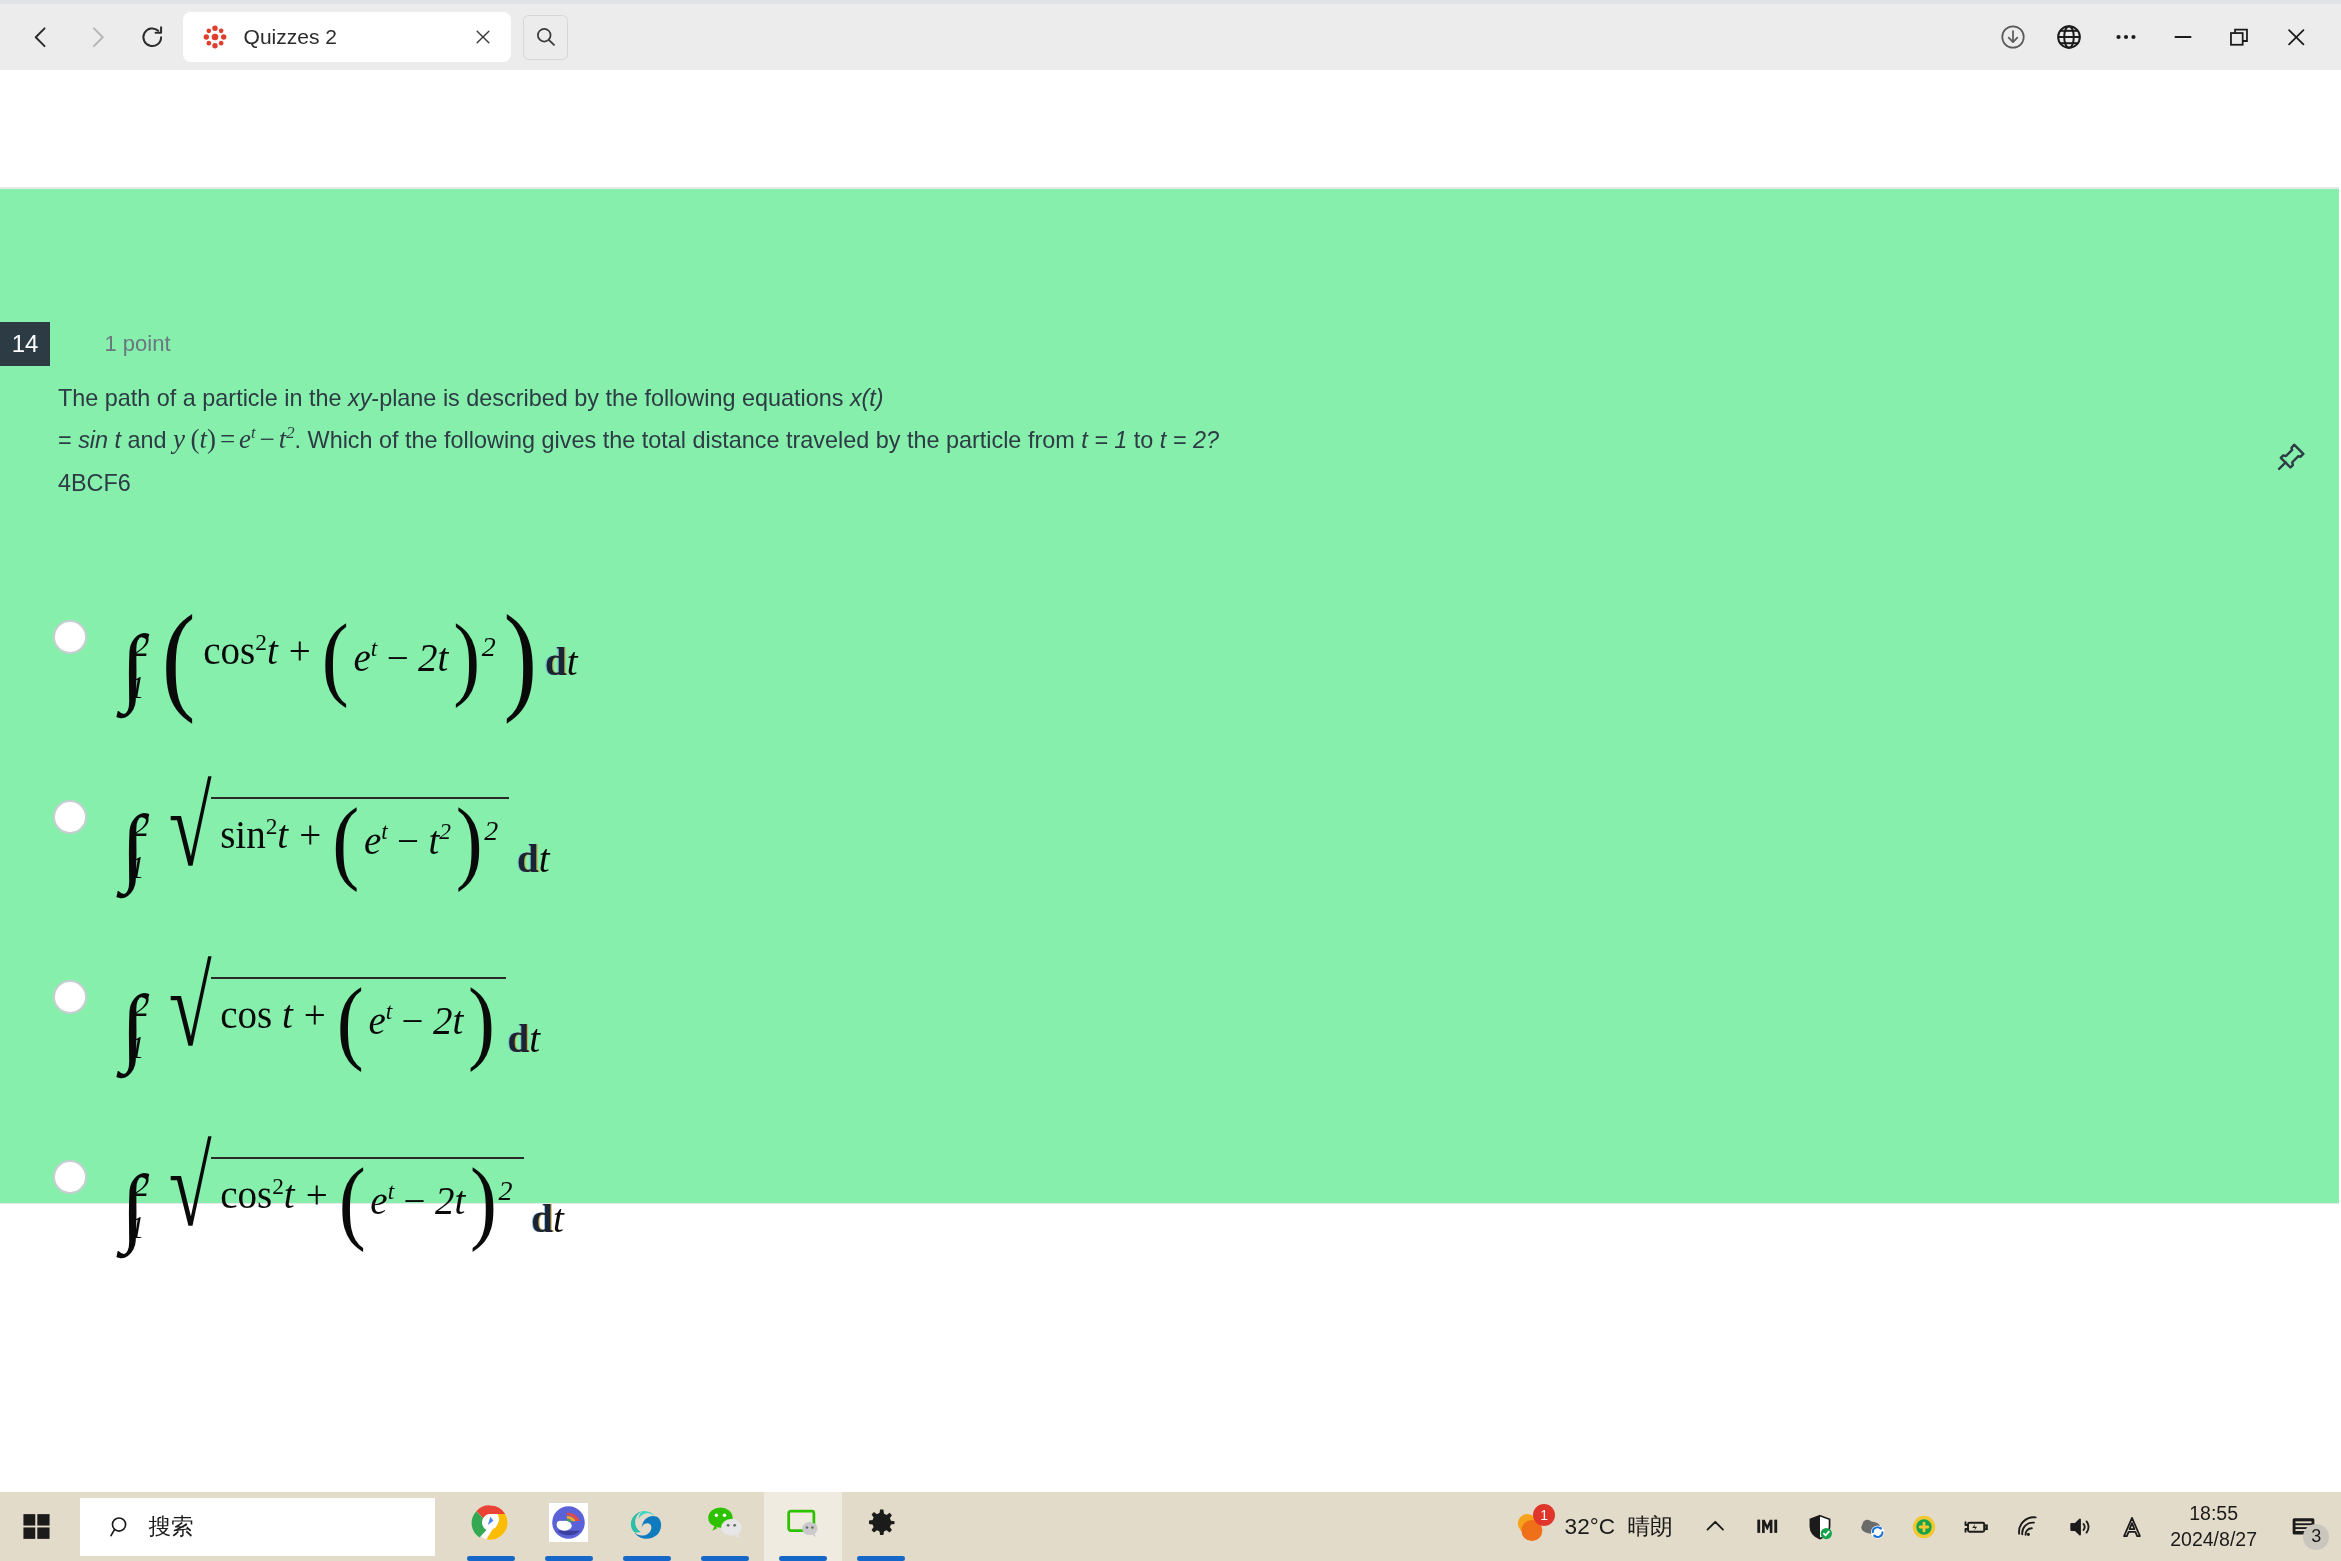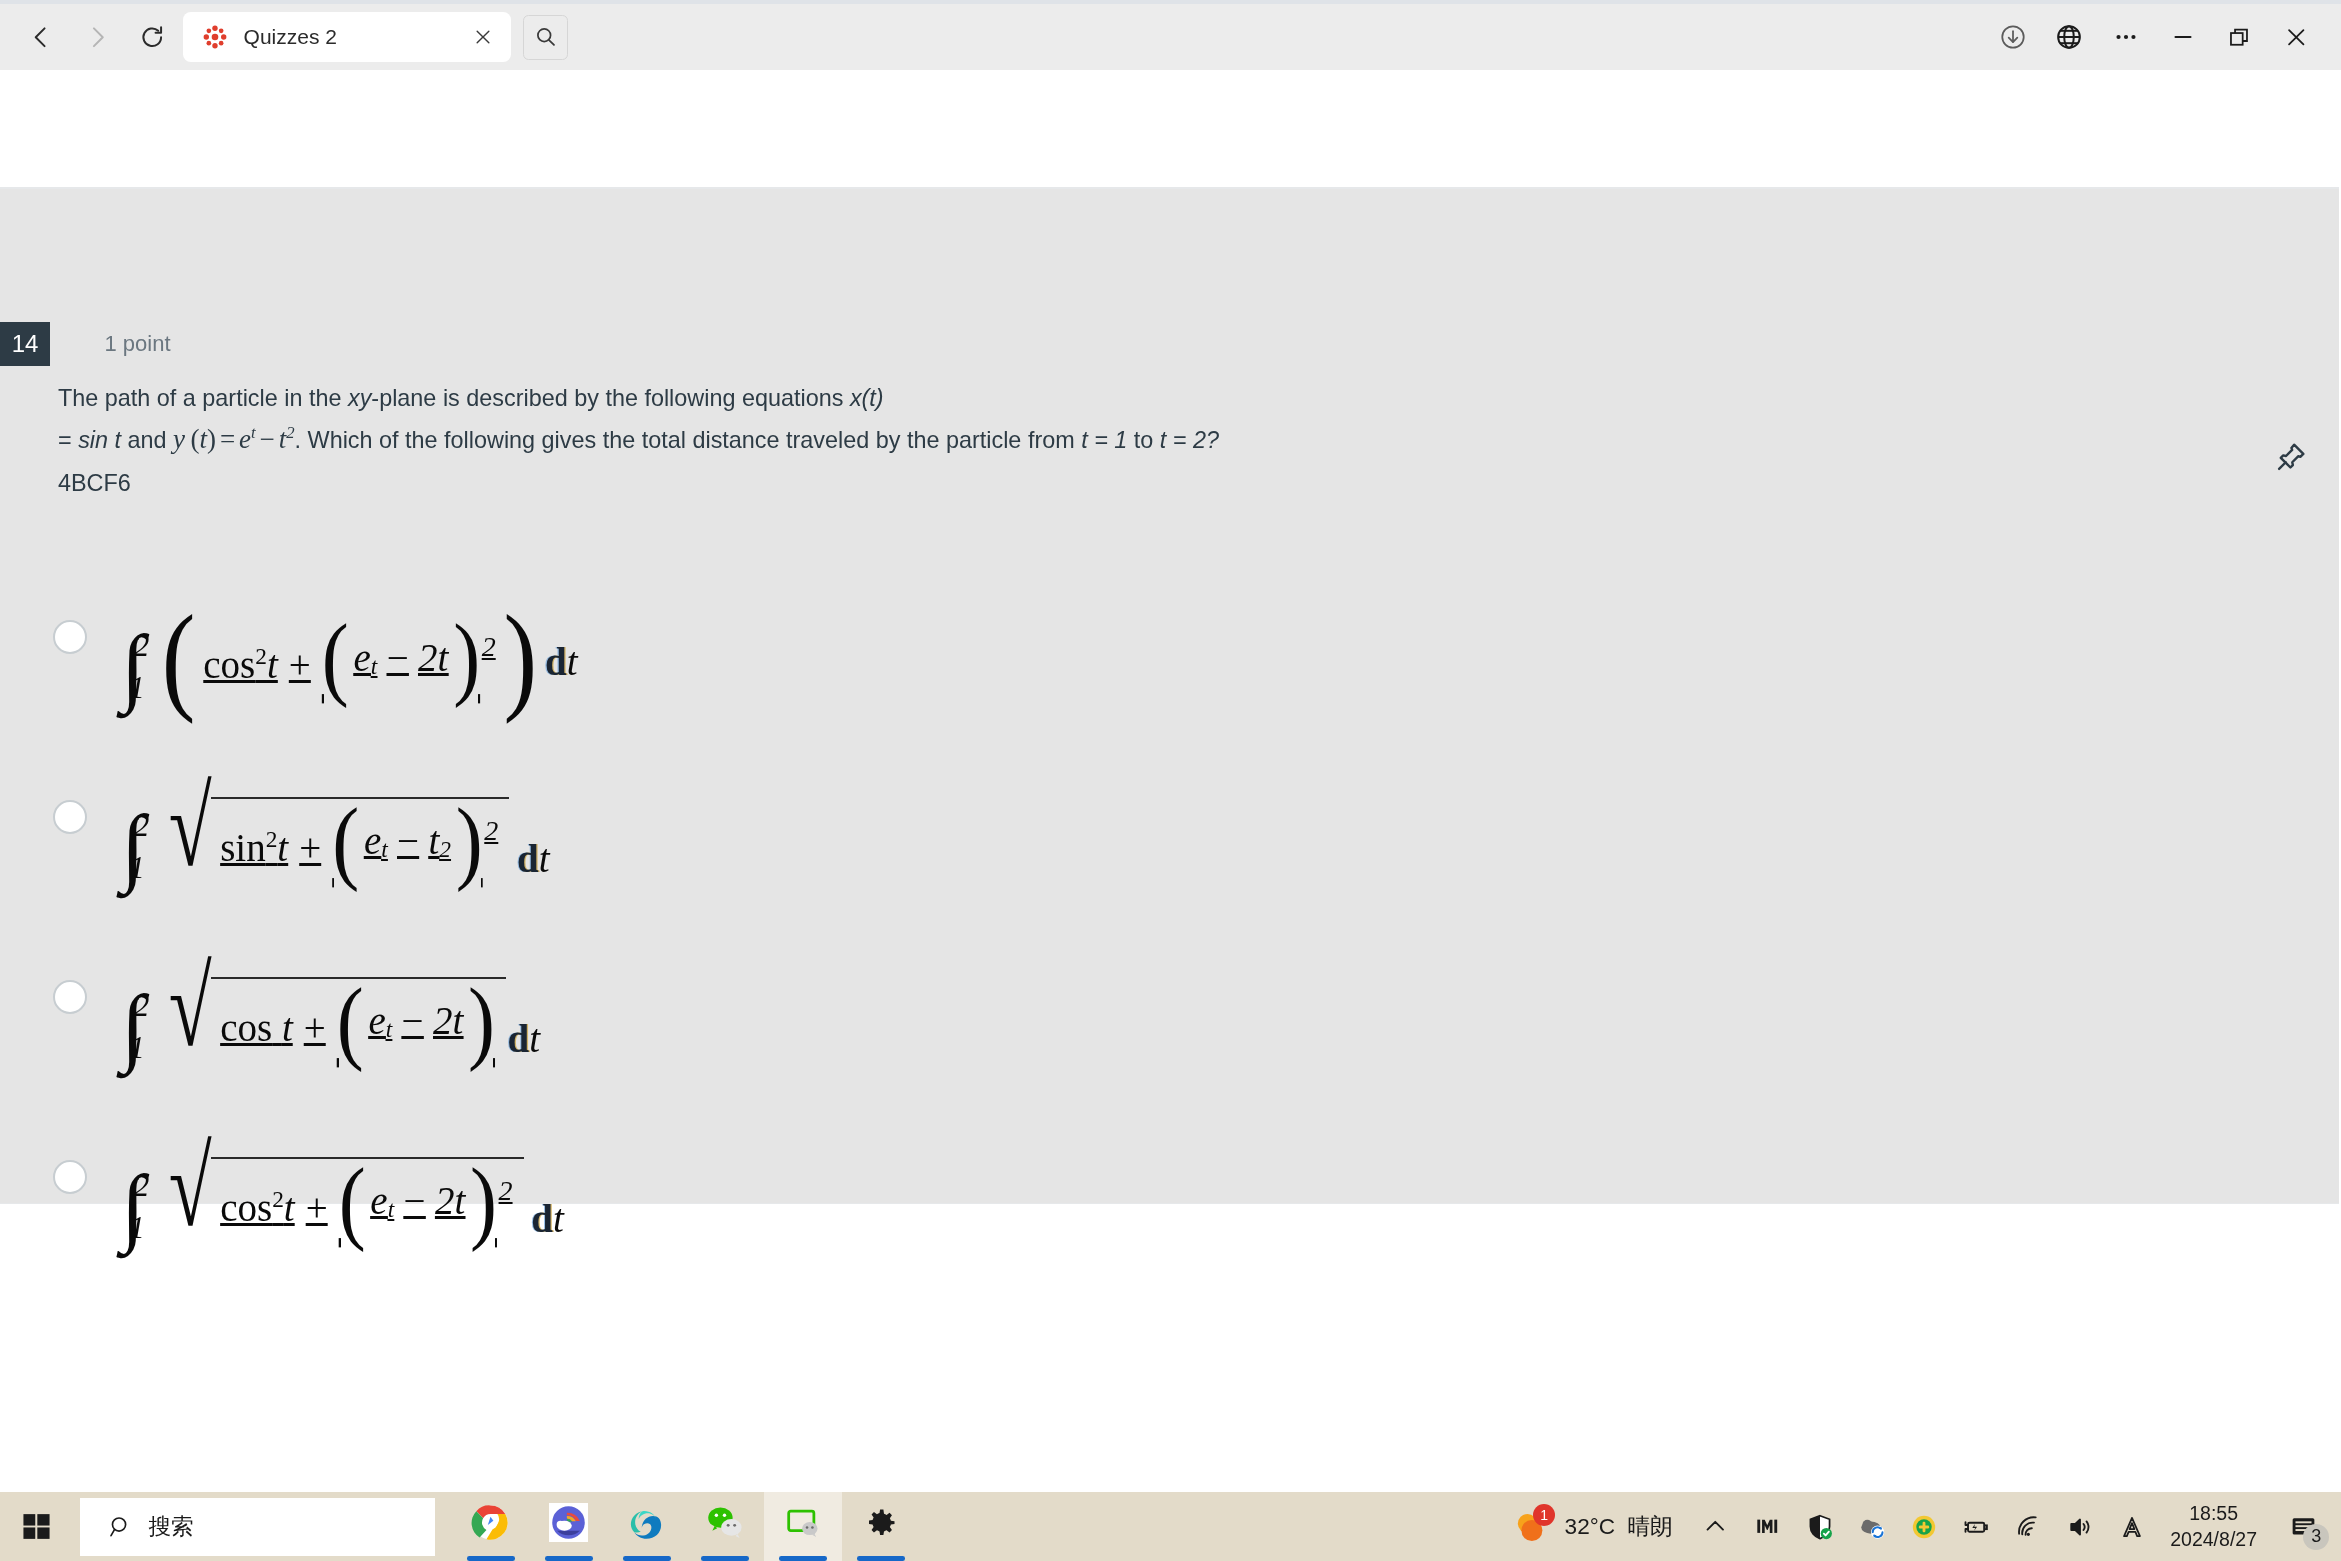--- a/index.html
+++ b/index.html
@@ -99,21 +99,21 @@
     height: 1.6px;
     background: #e6e8ea;
   }
 
   
   .question-card {
     position: absolute;
     top: 119px; left: 0;
     width: 2339px;
     height: 1015px;
-    background: #e5e5e5;
+    background: #86efac;
     border-bottom: 1.6px solid #e6e8ea;
   }
   .q-header {
     position: absolute;
     top: 133px; left: 0;
     display: flex;
     align-items: stretch;
   }
   .q-number {
     width: 50px;
@@ -251,24 +251,23 @@
   }
   .sqrt-body {
     border-top: 2.3px solid #2a2a2a;
     padding: 6.2px 11px 0 9.4px;
     display: flex;
     align-items: center;
   }
 
   .expr {
     display: inline-flex;
-    align-items: flex-end;
+    align-items: flex-start;
     font-size: 39px;
     font-family: "Liberation Serif", serif;
-    text-decoration: underline;
   }
   .fn { font-style: normal; }
   .var { font-style: italic; }
   .expr sup {
     font-size: 0.6em;
     vertical-align: super;
     font-style: italic;
   }
   .fn sup { font-style: normal; }
   .plus { padding: 0 11px; font-style: normal; }

